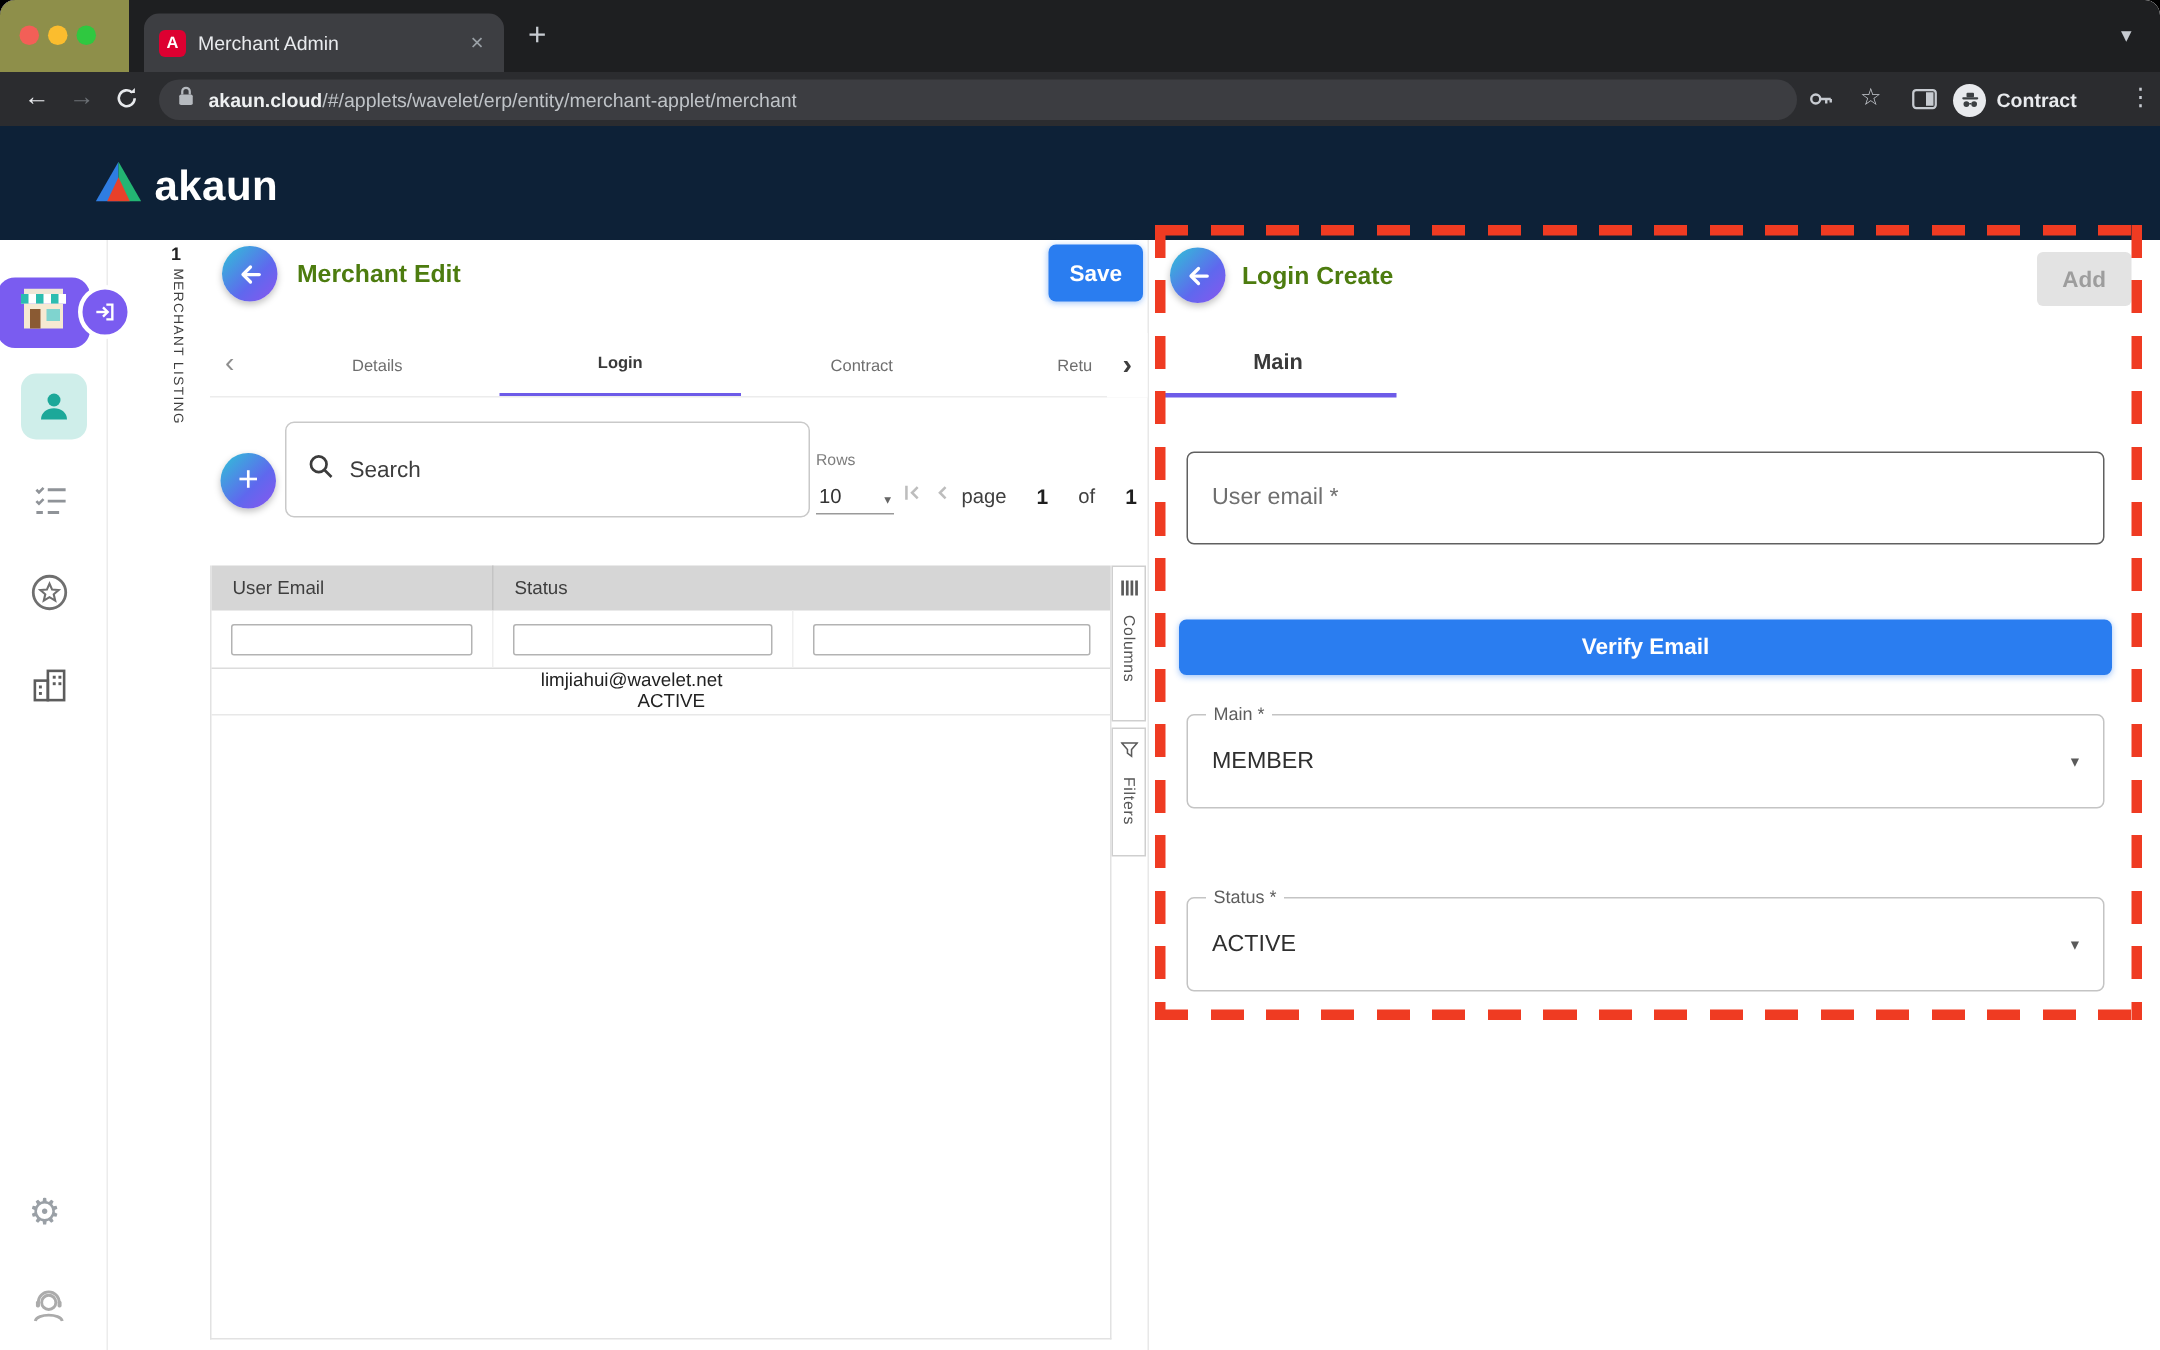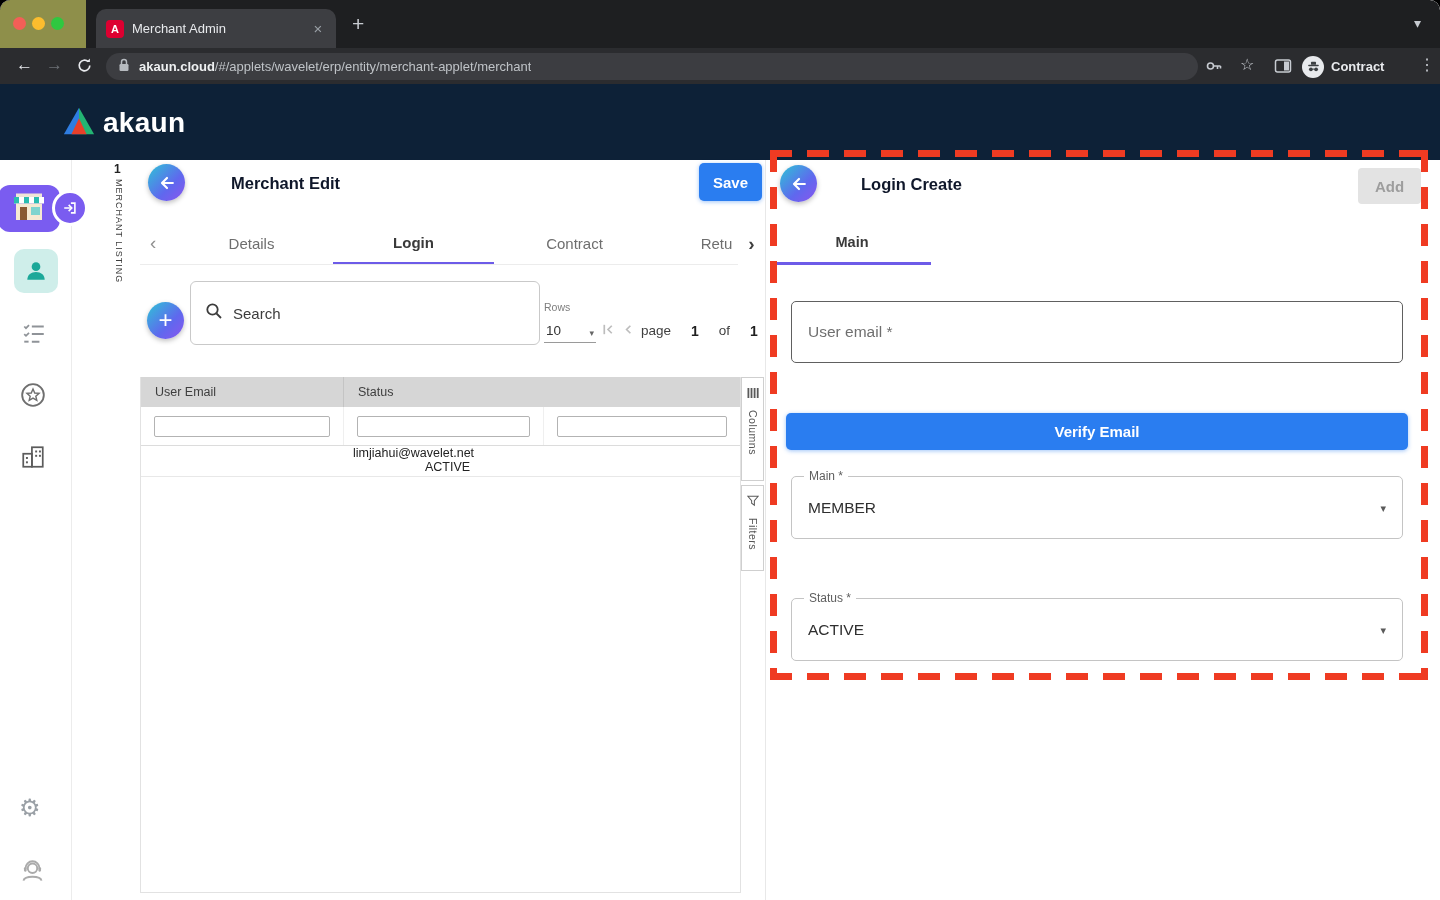--- a/index.html
+++ b/index.html
@@ -50,47 +50,47 @@
 
   
   .listing-label { left:114px; top:162px; width:26px; }
   .listing-count { font-size:12px; font-weight:bold; color:#222; display:block; }
   .listing-text { writing-mode:vertical-rl; font-size:9px; letter-spacing:1px; color:#3d3d3d; margin-top:3px; height:108px; display:inline-block; }
 
   
   .left-panel { left:140px; top:160px; width:625px; height:740px; background:#fff; }
   .grad-circle { width:37px; height:37px; border-radius:50%; background:linear-gradient(135deg,#2ec4d6 0%,#5f68ee 60%,#8a56ee 100%); display:flex; align-items:center; justify-content:center; box-shadow:0 2px 5px rgba(0,0,0,.25); }
   .lp-back { left:8px; top:4px; }
-  .panel-title { font-size:16.5px; font-weight:bold; color:#0f172a;margin-left:33px; }
+  .panel-title { font-size:16.5px; font-weight:bold; color:#4d7c0f; }
   .lp-title { left:58px; top:14px; }
   .blue-btn { background:#2a7df0; border-radius:5px; color:#fff; font-weight:bold; font-size:15px; display:flex; align-items:center; justify-content:center; box-shadow:0 1px 4px rgba(42,125,240,.45); }
   .lp-save { left:559px; top:3px; width:63px; height:38px; }
   .lp-tabs { left:0; top:62px; width:625px; height:43px; border-bottom:1px solid #ececec; overflow:hidden; }
   .lp-tabprev { left:10px; top:72px; font-size:19px; color:#8f8f8f; z-index:2; }
-  .lp-tab { top:0; height:43px; width:161px; display:flex; align-items:center; justify-content:center; font-size:15px; color:#6e6e6e; }
+  .lp-tab { top:0; height:43px; width:161px; display:flex; align-items:center; justify-content:center; font-size:11px; color:#6e6e6e; }
   .lp-tab.active { color:#3a3a3a; font-weight:bold; border-bottom:3px solid #6d5be8; }
   .lp-tabnext { left:598px; top:62px; width:27px; height:43px; background:#fff; display:flex; align-items:center; justify-content:center; font-size:19px; color:#3f3f3f; z-index:2; font-weight:bold; }
   .lp-plus { left:7px; top:142px; }
   .plus-glyph { color:#fff; font-size:24px; font-weight:normal; line-height:24px; margin-top:-2px; }
   .lp-search { left:50px; top:121px; width:350px; height:64px; border:1px solid #c9c9c9; border-radius:6px; display:flex; align-items:center; padding:0 14px; gap:10px; background:#fff; }
   .lp-search input { border:none; outline:none; font-size:15px; color:#3c3c3c; width:100%; background:transparent; font-family:"Liberation Sans",sans-serif; }
   .lp-search input::placeholder { color:#3c3c3c; opacity:1; }
   .lp-rows-label { left:404px; top:141px; font-size:10.5px; color:#7d7d7d; }
   .lp-rows { left:404px; top:157px; width:52px; height:26px; border-bottom:1px solid #9a9a9a; font-size:13.5px; color:#333; display:flex; align-items:flex-end; justify-content:space-between; padding:0 2px 4px 2px; }
   .caret-sm { font-size:9px; color:#666; }
   .lp-pag { left:461px; top:158px; height:26px; display:flex; align-items:center; gap:5px; }
   .pag-text { font-size:13.5px; color:#3f3f3f; display:flex; gap:20px; align-items:flex-start; }
   .pag-text b { font-size:14px; color:#1f1f1f; }
 
   .lp-table { left:0; top:217px; width:601px; height:516px; border:1px solid #e2e2e2; border-top:none; background:#fff; }
   .t-head { display:flex; height:30px; background:#d6d6d6; }
   .t-hcell { display:flex; align-items:center; gap:6px; padding-left:14px; font-size:12.5px; color:#3e3e3e; border-right:1px solid #c4c4c4; }
   .t-hcell:last-child { border-right:none; }
   .sort-arrow { font-size:11px; color:#4a4a4a; }
-  .w1 { width:203px; flex:none; } .w2 { width:200px; flex:none; } .w3 { flex:1; }
+  .w1 { width:188px; flex:none; } .w2 { width:200px; flex:none; } .w3 { flex:1; }
   .t-filter { display:flex; height:39px; border-bottom:1px solid #dcdcdc; align-items:center; }
   .t-fcell { padding:0 13px; border-right:1px solid #efefef; height:100%; display:flex; align-items:center; }
   .t-fcell:last-child { border-right:none; }
   .t-fcell input { width:100%; height:21px; border:1px solid #b3b3b3; border-radius:2px; outline:none; font-size:12px; padding:0 5px; color:#333; background:#fff; font-family:"Liberation Sans",sans-serif; }
   .t-row { display:flex; height:31px; border-bottom:1px solid #e8e8e8; align-items:center; font-size:12.5px; color:#222;flex-direction:column; }
   .t-cell { padding-left:14px; overflow:hidden; white-space:nowrap; }
 
   .strip-box { width:23px; background:#fff; border:1px solid #cfcfcf; display:flex; flex-direction:column; align-items:center; padding-top:7px; gap:7px; }
   .strip-cols { left:601px; top:217px; height:104px; }
   .strip-fils { left:601px; top:325px; height:86px; }

